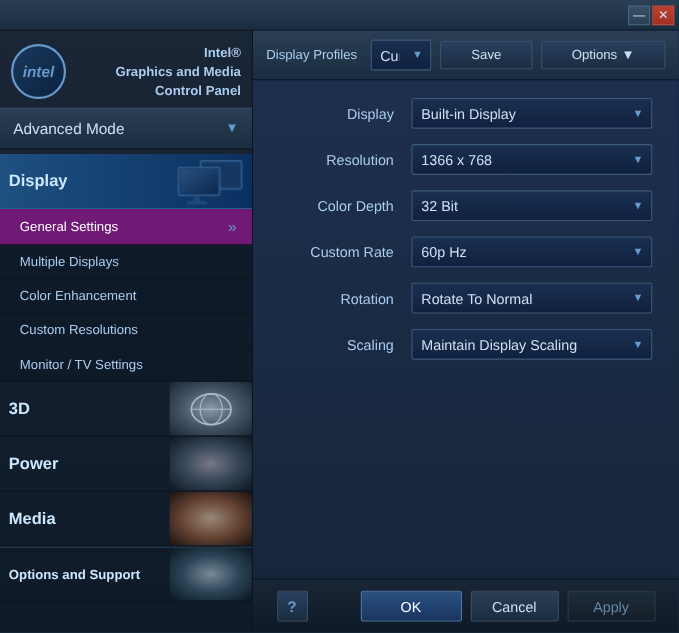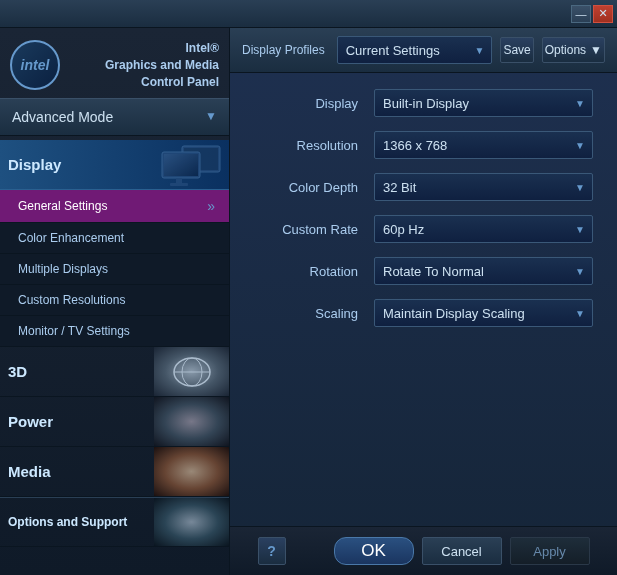--- a/index.html
+++ b/index.html
@@ -179,21 +179,21 @@
       font-size: 12px;
       color: #aaccee;
       margin-right: 4px;
     }
     .save-btn, .options-btn {
       height: 26px;
       background: linear-gradient(to bottom, #2a4060, #1a2d40);
       border: 1px solid #3a5068;
       color: #cce0f0;
       font-size: 12px;
-      padding: 0 2px;
+      padding: 0 27px;
       cursor: pointer;
       border-radius: 2px;
       display: flex;
       align-items: center;
       gap: 4px;
     }
 
     
     .settings-area {
       flex: 1;
@@ -258,28 +258,28 @@
       font-size: 14px;
       font-weight: bold;
       cursor: pointer;
       border-radius: 2px;
       display: flex;
       align-items: center;
       justify-content: center;
       margin-right: 40px;
     }
     .ok-btn {
-      width: 80px;
+      width: 92px;
       height: 28px;
       background: linear-gradient(to bottom, #2a5080, #1a3560);
       border: 1px solid #4a78a8;
       color: #ffffff;
-      font-size: 17px;
-      cursor: pointer;
-      border-radius: 12px;
+      font-size: 13px;
+      cursor: pointer;
+      border-radius: 2px;
       display: flex;
       align-items: center;
       justify-content: center;
     }
     .cancel-btn {
       width: 80px;
       height: 28px;
       background: linear-gradient(to bottom, #2a3f55, #1a2d40);
       border: 1px solid #3a5068;
       color: #cce0f0;
@@ -389,24 +389,24 @@
         </svg>
       </div>
     </div>
 
     <div class="submenu">
       <div class="submenu-item active">
         <span>General Settings</span>
         <span class="submenu-arrow">»</span>
       </div>
       <div class="submenu-item">
+        <span>Multiple Displays</span>
+      </div>
+      <div class="submenu-item">
         <span>Color Enhancement</span>
-      </div>
-      <div class="submenu-item">
-        <span>Multiple Displays</span>
       </div>
       <div class="submenu-item">
         <span>Custom Resolutions</span>
       </div>
       <div class="submenu-item">
         <span>Monitor / TV Settings</span>
       </div>
     </div>
 
     <div class="nav-item">

